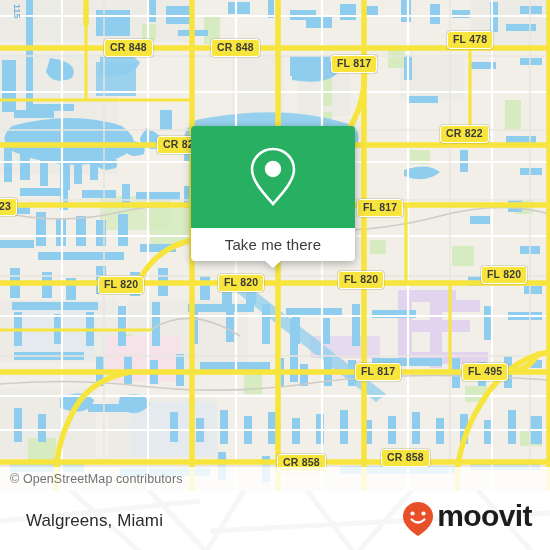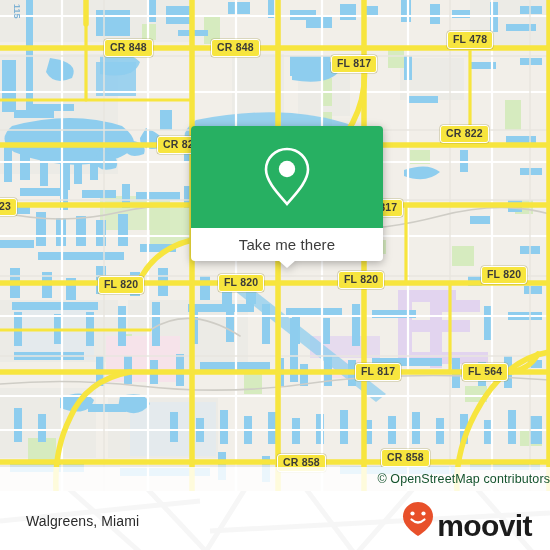--- a/index.html
+++ b/index.html
@@ -54,30 +54,29 @@
   
   #attribution {
     position: absolute;
     left: 0; bottom: 0;
     width: 100%;
     height: 24px;
     background: rgba(255,255,255,.82);
     display: flex; align-items: center;
     padding-left: 10px;
     font-size: 12.5px;
-    color: #14532d;
+    color: #737373;
     letter-spacing: .1px;
-    justify-content: flex-end;
   }
 
   
   #popup {
     position: absolute;
     left: 191px; top: 126px;
-    width: 192px;
+    width: 164px;
     filter: drop-shadow(0 2px 4px rgba(0,0,0,.30));
   }
   #popup-green {
     background: #27b062;
     height: 102px;
     border-radius: 4px 4px 0 0;
     display: flex; align-items: center; justify-content: center;
   }
   #popup-pin svg { display: block; }
   #popup-bottom {
@@ -115,28 +114,28 @@
     overflow: hidden;
   }
   #footer-watermark {
     position: absolute; left: 0; top: 0;
     width: 550px; height: 59px;
     opacity: .35;
     pointer-events: none;
   }
   #footer-title {
     position: relative;
-    font-size: 14px;
+    font-size: 17px;
     color: #2b2b2b;
     letter-spacing: .1px;
     z-index: 2;
   }
   #moovit-logo {
     position: relative;
-    display: flex; align-items: flex-end;
+    display: flex; align-items: flex-start;
     gap: 3px;
     z-index: 2;
   }
   #moovit-word {
     font-size: 30px;
     font-weight: bold;
     color: #1c1c1c;
     letter-spacing: -.6px;
     line-height: 30px;
   }
@@ -457,21 +456,21 @@
     <div class="shield" style="left:331px; top:55px;">FL 817</div>
     <div class="shield" style="left:440px; top:125px;">CR 822</div>
     <div class="shield" style="left:157px; top:136px;">CR 822</div>
     <div class="shield" style="left:-7px;  top:198px;">23</div>
     <div class="shield" style="left:357px; top:199px;">FL 817</div>
     <div class="shield" style="left:98px;  top:276px;">FL 820</div>
     <div class="shield" style="left:218px; top:274px;">FL 820</div>
     <div class="shield" style="left:338px; top:271px;">FL 820</div>
     <div class="shield" style="left:481px; top:266px;">FL 820</div>
     <div class="shield" style="left:355px; top:363px;">FL 817</div>
-    <div class="shield" style="left:462px; top:363px;">FL 564</div>
+    <div class="shield" style="left:462px; top:363px;">FL 495</div>
     <div class="shield" style="left:277px; top:454px;">CR 858</div>
     <div class="shield" style="left:381px; top:449px;">CR 858</div>
 
     <div id="popup">
       <div id="popup-green">
         <span id="popup-pin">
           <svg width="54" height="64" viewBox="0 0 54 64">
             <path d="M27 4 C15.4 4 6 13.2 6 24.5 C6 37 20 50.5 27 59 C34 50.5 48 37 48 24.5 C48 13.2 38.6 4 27 4 Z" fill="none" stroke="#ffffff" stroke-width="2.6"></path>
             <circle cx="27" cy="24" r="8.2" fill="#ffffff"></circle>
           </svg>

